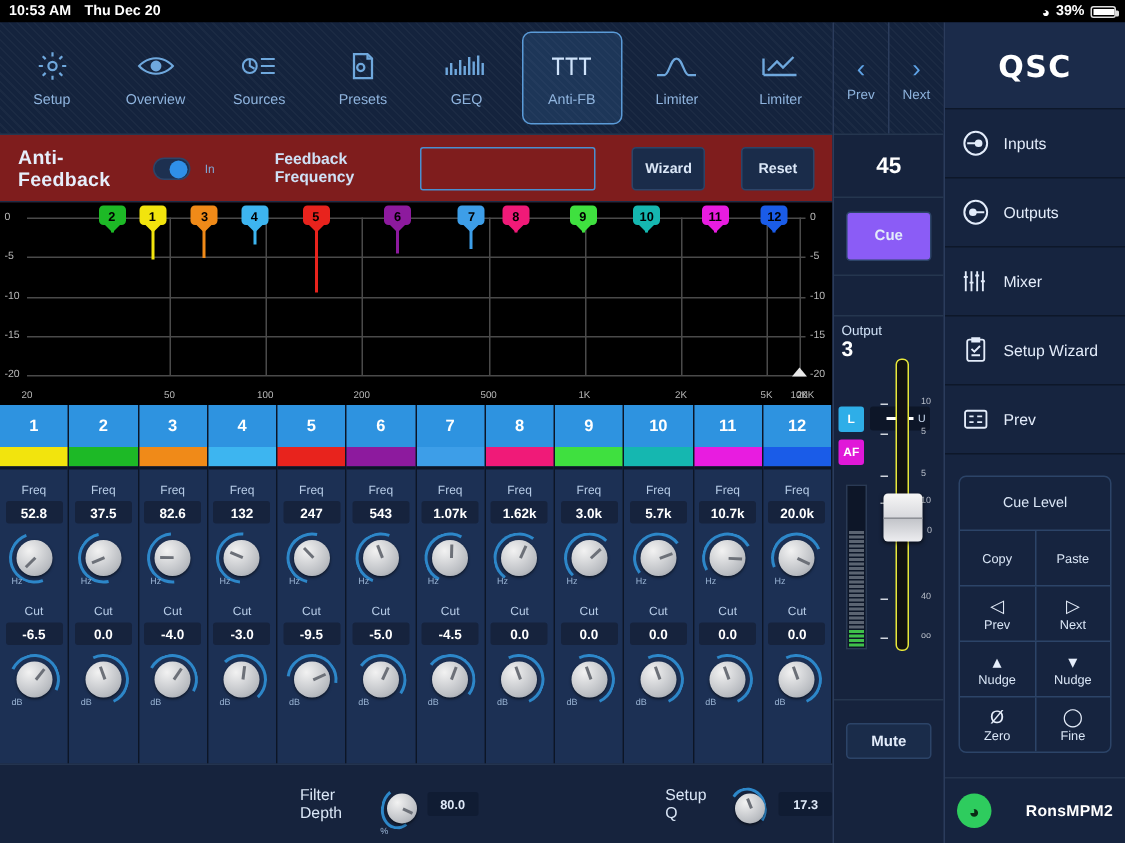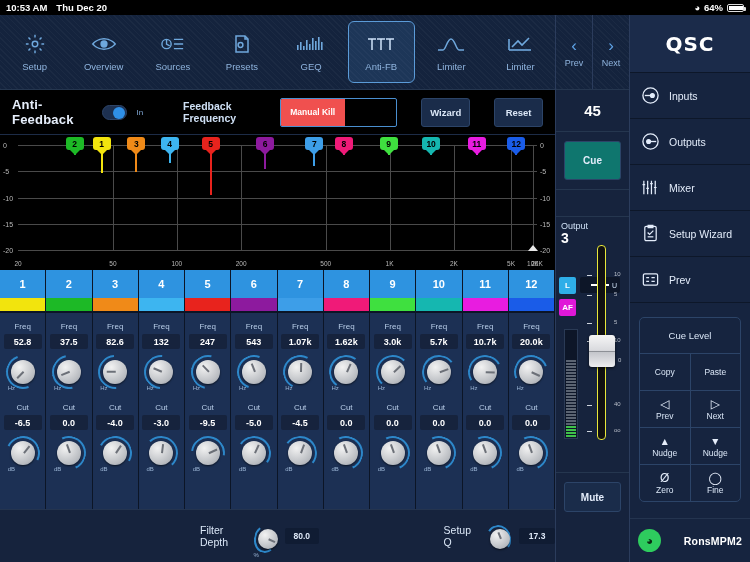--- a/index.html
+++ b/index.html
@@ -49,21 +49,21 @@
     color: #8fb4de; font-size: 9.5px;
     border-radius: 6px; margin: 6px 2px;
   }
   .nav-item.active { background: rgba(80,150,225,.17); border: 1px solid #5b9bd8; }
   .nav-item .nv-ico { height: 24px; display: flex; align-items: center; }
   .nav-item svg { display: block; }
 
   
   #af-bar {
     height: 45px; display: flex; align-items: center;
-    padding: 0 12px; gap: 4px; background: #000000;
+    padding: 0 12px; gap: 4px; background: #7f1d1d;
     border-bottom: 1px solid #1d2c47;
   }
   #af-title { color: #e6eefb; font-size: 13px; font-weight: bold; letter-spacing:.2px; }
   .toggle {
     width: 32px; height: 15px; border-radius: 8px; background: #1d3050;
     position: relative; margin-left: 14px; border: 1px solid #2d4straight;
   }
   .toggle { border: 1px solid #2d4468; }
   .toggle i { position: absolute; right: 1px; top: 1px; width: 12px; height: 12px; border-radius: 50%; background: #2f90e8; display:block; }
   #af-in { color: #7fa6d4; font-size: 8px; margin-left: 5px; }
@@ -153,21 +153,21 @@
     background-color: #14233d; border-bottom: 1px solid #25364f;
   }
   .pn {
     flex: 1; display: flex; flex-direction: column; align-items: center; justify-content: center;
     color: #8fb4de; font-size: 9px; gap: 4px;
   }
   .pn .chev { font-size: 17px; color: #5fa3e6; line-height: 1; }
   .pn + .pn { border-left: 1px solid #2b3c5c; }
   #big-num { height: 42px; display: flex; align-items: center; justify-content: center; color: #fff; font-size: 15px; font-weight: bold; border-bottom: 1px solid #25364f; }
   #cue-btn {
-    margin: 9px 8px; height: 39px; background: #0f766e; border: 1px solid #2c4468;
+    margin: 9px 8px; height: 33px; background: #8b5cf6; border: 1px solid #2c4468;
     border-radius: 3px; color: #e3ecfa; font-size: 10px; font-weight: bold;
     display: flex; align-items: center; justify-content: center;
   }
   #cue-sep { height: 1px; background: #25364f; margin-top: 8px; }
   #output-sec { position: relative; height: 305px; border-top: 1px solid #25364f; margin-top: 26px; }
   #out-label { color: #cfe0f5; font-size: 9px; padding: 4px 0 0 5px; }
   #out-num { color: #fff; font-size: 14px; font-weight: bold; padding-left: 5px; line-height: 1.1; }
   .badge {
     position: absolute; width: 17px; height: 17px; border-radius: 2px;
     color: #fff; font-size: 8px; font-weight: bold;
@@ -194,21 +194,21 @@
   }
   #fader-handle {
     position: absolute; left: 33px; top: 118px; width: 26px; height: 32px;
     background: linear-gradient(#f6f6f6, #d9dade 48%, #c2c4c9 52%, #ededf0);
     border-radius: 3px; box-shadow: 0 1px 3px rgba(0,0,0,.7);
   }
   #fader-handle:after { content:""; position:absolute; left:0; right:0; top:50%; height:1px; background:#8d9096; }
   .tick { position: absolute; color: #b9bfca; font-size: 6px; }
   .tickmark { position: absolute; width: 5px; height: 1px; background: #cfd5de; }
   #mute-btn {
-    position: absolute; left: 8px; right: 8px; bottom: 9px; height: 30px;
+    position: absolute; left: 8px; right: 8px; bottom: 9px; height: 24px;
     background: #1a2c4a; border: 1px solid #2c4468; border-radius: 3px;
     color: #e3ecfa; font-size: 10px; font-weight: bold;
     display: flex; align-items: center; justify-content: center;
   }
   #out-divider { position: absolute; left: 0; right: 0; bottom: 48px; height: 1px; background: #25364f; }
 
   
   #brand {
     height: 58px; display: flex; align-items: center; justify-content: center;
     background: #1b2b4a; border-bottom: 1px solid #0d1729;
@@ -247,21 +247,21 @@
   #device-name { margin-left: auto; color: #fff; font-size: 10.5px; font-weight: bold; letter-spacing:.2px; }
 </style>
 </head>
 <body>
 
 <div id="status-bar">
   <span class="sb-time">10:53 AM</span>
   <span class="sb-date">Thu Dec 20</span>
   <span class="sb-right">
     <span class="wifi-glyph">◕</span>
-    <span>64%</span>
+    <span>39%</span>
     <span class="batt">
         <i></i>
       </span>
   </span>
 </div>
 
 <div id="root">
 
   <div id="left-pane">
 
@@ -351,21 +351,20 @@
     </div>
 
     <div id="af-bar">
       <span id="af-title">Anti-Feedback</span>
       <span class="toggle">
           <i></i>
         </span>
       <span id="af-in">In</span>
       <span id="af-ff-label">Feedback Frequency</span>
       <div id="freq-display">
-        <div id="manual-kill">Manual Kill</div>
       </div>
       <div class="af-btn">Wizard</div>
       <div class="af-btn">Reset</div>
     </div>
 
     <div id="graph-wrap">
       <div id="graph-markers">
           <div class="gy-line" style="top: 10px;"></div>
           <div class="gy-lab" style="top: 10px; left: 3px;">0</div>
           <div class="gy-lab" style="top: 10px; left: 540px;">0</div>

